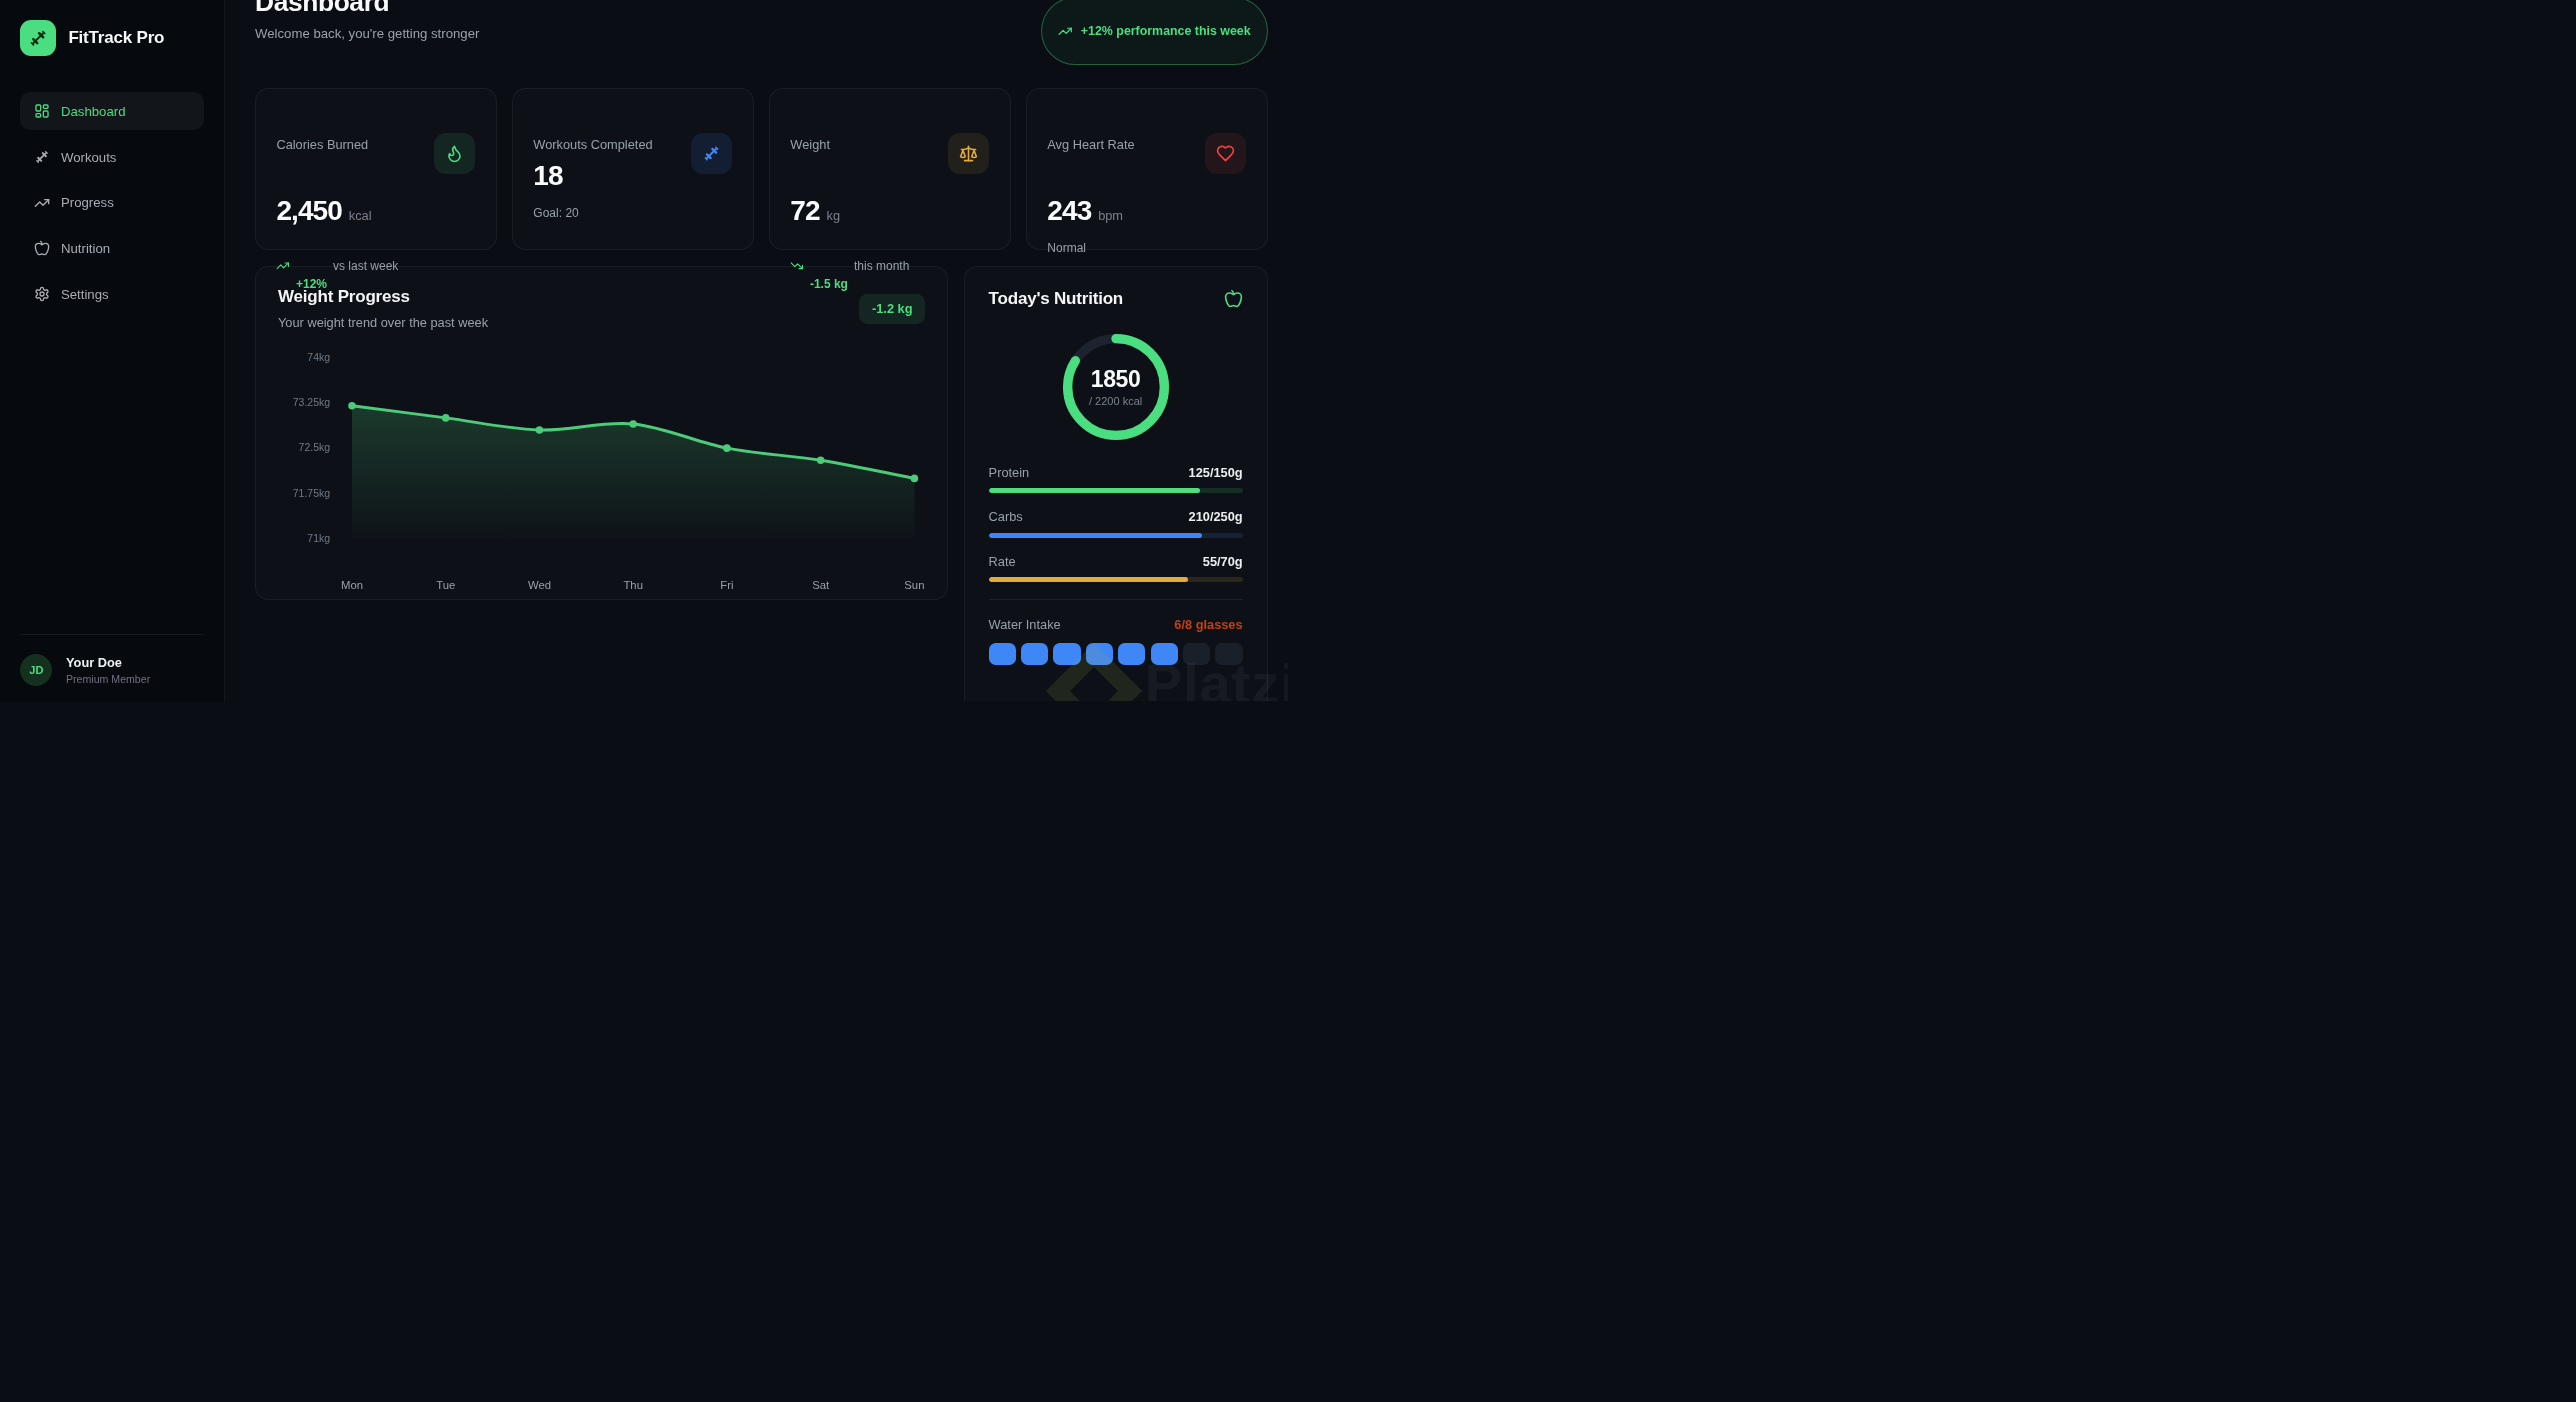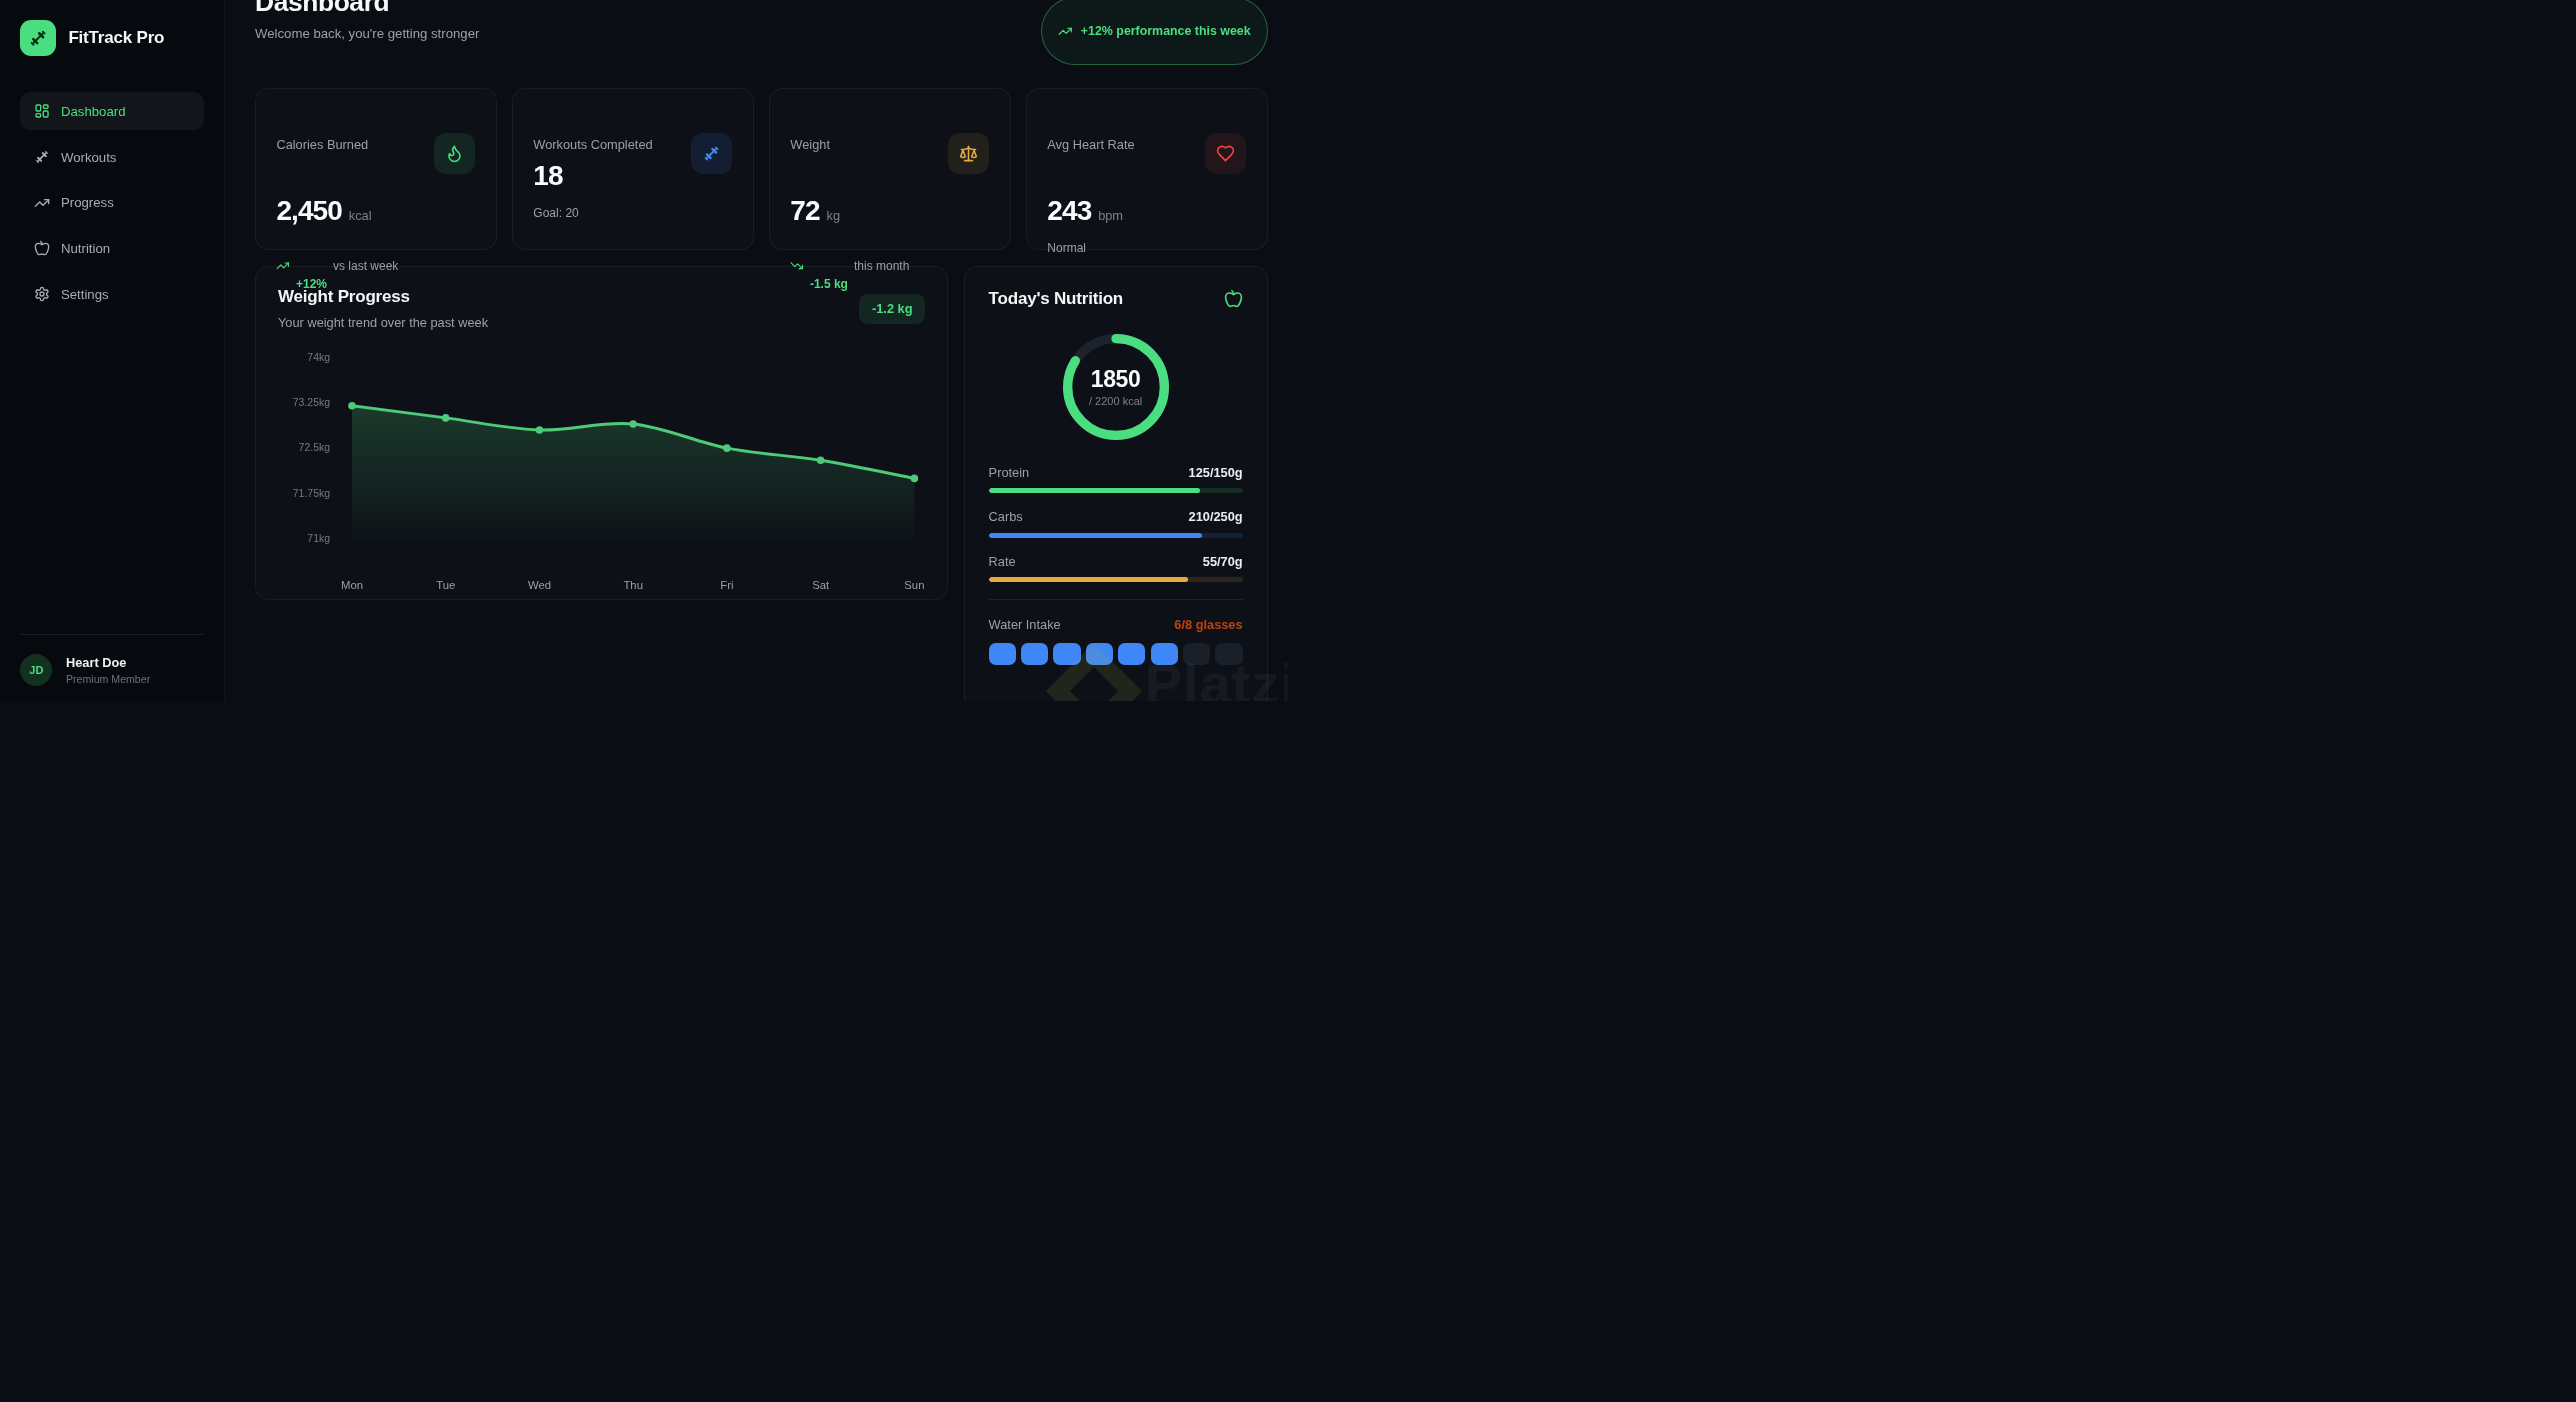--- a/index.html
+++ b/index.html
@@ -197,21 +197,21 @@
             </svg>
           </span>
           <span>Settings</span>
         </div>
       </nav>
     <div class="sidebar-spacer"></div>
     <div class="sidebar-divider"></div>
     <div class="profile">
       <div class="avatar">JD</div>
       <div>
-        <div class="profile-name">Heart Doe</div>
+        <div class="profile-name">Your Doe</div>
         <div class="profile-role">Premium Member</div>
       </div>
     </div>
   </aside>
 
   <main class="main">
     <div class="main-header">
       <div>
         <h1 class="page-title">Dashboard</h1>
         <p class="page-subtitle">Welcome back, you're getting stronger</p>

